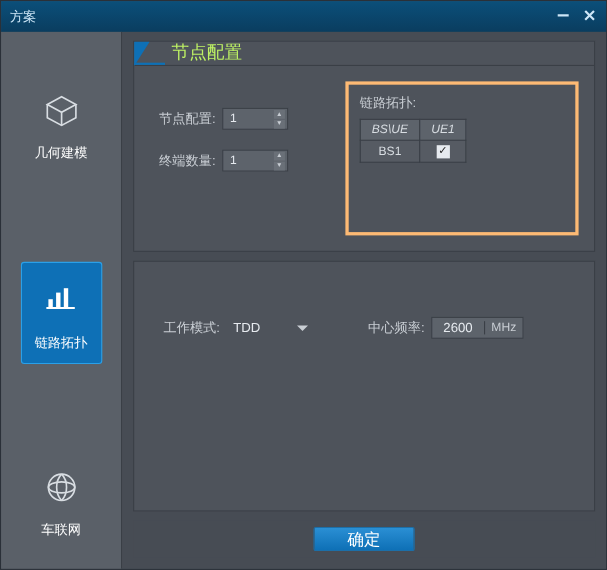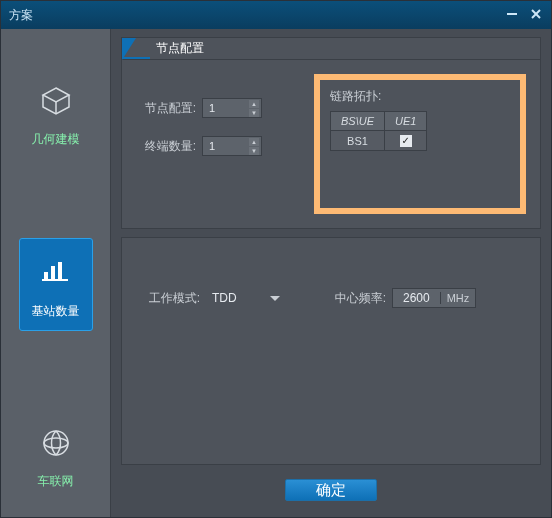--- a/index.html
+++ b/index.html
@@ -26,21 +26,21 @@
     width: 110px;
     background: #5a6068;
     border-right: 1px solid #3a3f46;
     display: flex; flex-direction: column;
     align-items: center;
     padding-top: 50px;
     gap: 90px;
   }
   .side-item {
     display: flex; flex-direction: column; align-items: center;
-    gap: 8px; color: #86efac; font-size: 12px;
+    gap: 8px; color: #ffffff; font-size: 12px;
     width: 76px; cursor: pointer;
   }
   .side-item .iconbox {
     width: 44px; height: 44px;
     display: flex; align-items: center; justify-content: center;
   }
   .side-item.active {
     background: #0e70b6;
     border: 1px solid #2aa0e8;
     border-radius: 3px;
@@ -60,21 +60,21 @@
   .section {
     background: #4e535b;
     border: 1px solid #3a3f46;
     display: flex; flex-direction: column;
   }
   .section-header {
     height: 22px;
     display: flex; align-items: center;
     background: #4e535b;
     border-bottom: 1px solid #3a3f46;
-    font-size: 12px; color: #ffffff;
+    font-size: 16px; color: #bef264;
     position: relative;
     padding-left: 34px;
   }
   .section-header::before {
     content: "";
     position: absolute; left: 0; top: 0;
     width: 0; height: 0;
     border-bottom: 22px solid transparent;
     border-left: 14px solid #0e70b6;
   }
@@ -111,21 +111,21 @@
   }
   .spin .arrows span {
     width: 10px; height: 8px;
     background: #6a7078;
     display: flex; align-items: center; justify-content: center;
     font-size: 6px; color: #c9ced4; cursor: pointer;
     line-height: 1;
   }
   .node-right {
     flex: 1;
-    border: 6px solid #fdba74;
+    border: 3px solid #fdba74;
     padding: 8px 10px 10px 10px;
     min-height: 140px;
   }
   .node-right .subtitle { font-size: 12px; color: #c9ced4; margin-bottom: 6px; }
   table.link {
     border-collapse: collapse;
     font-size: 11px; color: #d8dde2;
   }
   table.link th, table.link td {
     border: 1px solid #3a3f46;
@@ -224,21 +224,21 @@
 
       <div class="side-item active">
         <div class="iconbox">
           <svg width="28" height="22" viewBox="0 0 28 22" fill="#ffffff">
             <rect x="2" y="12" width="4" height="8"></rect>
             <rect x="9" y="6" width="4" height="14"></rect>
             <rect x="16" y="2" width="4" height="18"></rect>
             <line x1="0" y1="20" x2="26" y2="20" stroke="#ffffff" stroke-width="2"></line>
           </svg>
         </div>
-        <span class="label">基站数量</span>
+        <span class="label">链路拓扑</span>
       </div>
 
       <div class="side-item">
         <div class="iconbox">
           <svg width="32" height="32" viewBox="0 0 32 32" fill="none" stroke="#d8dde2" stroke-width="1.5">
             <circle cx="16" cy="16" r="12"></circle>
             <ellipse cx="16" cy="16" rx="12" ry="5"></ellipse>
             <path d="M16 4 C10 10, 10 22, 16 28"></path>
             <path d="M16 4 C22 10, 22 22, 16 28"></path>
           </svg>

